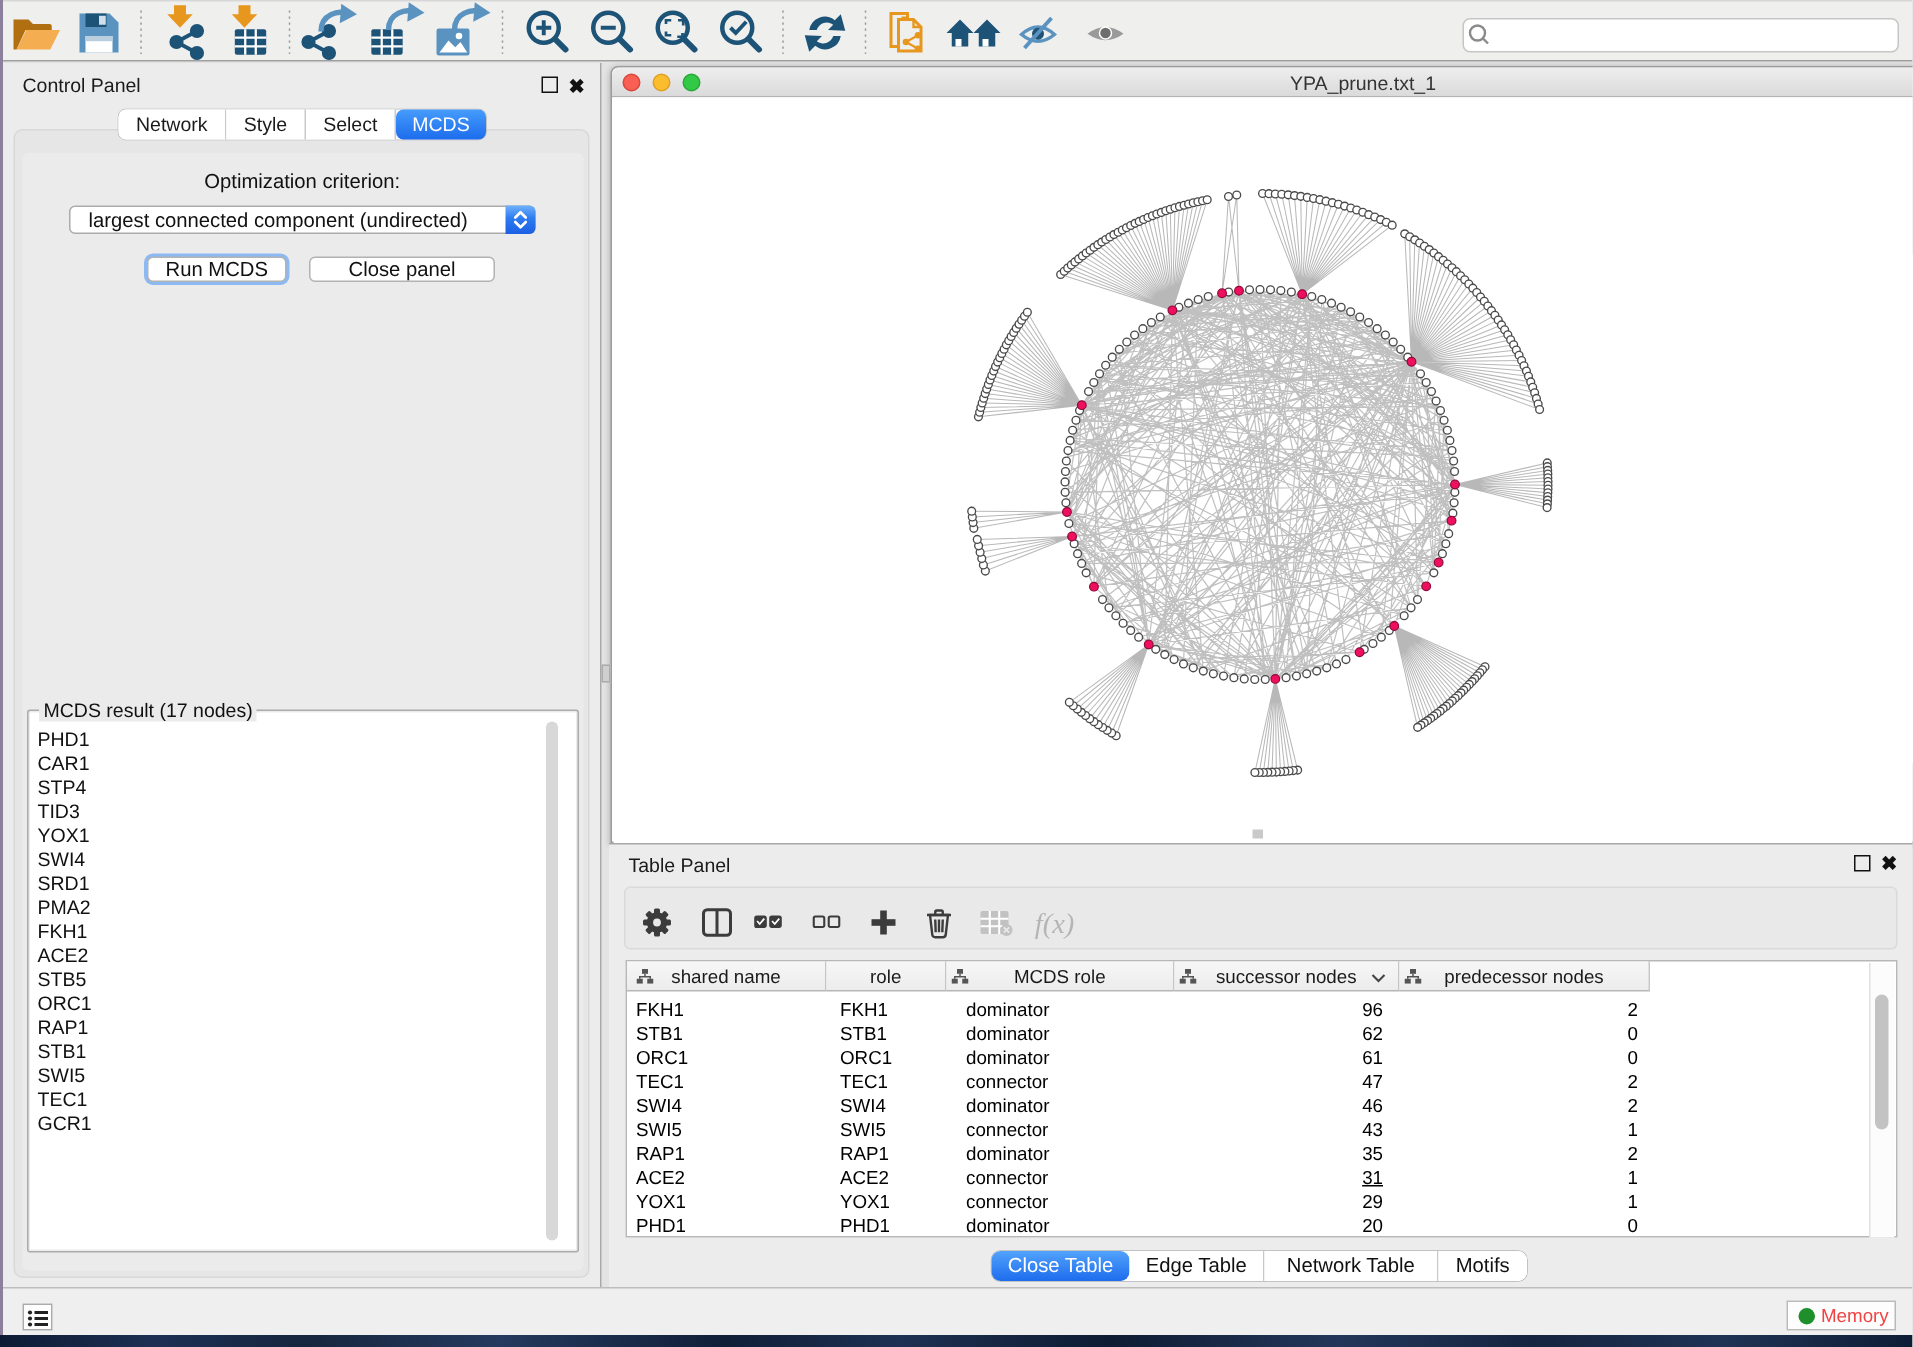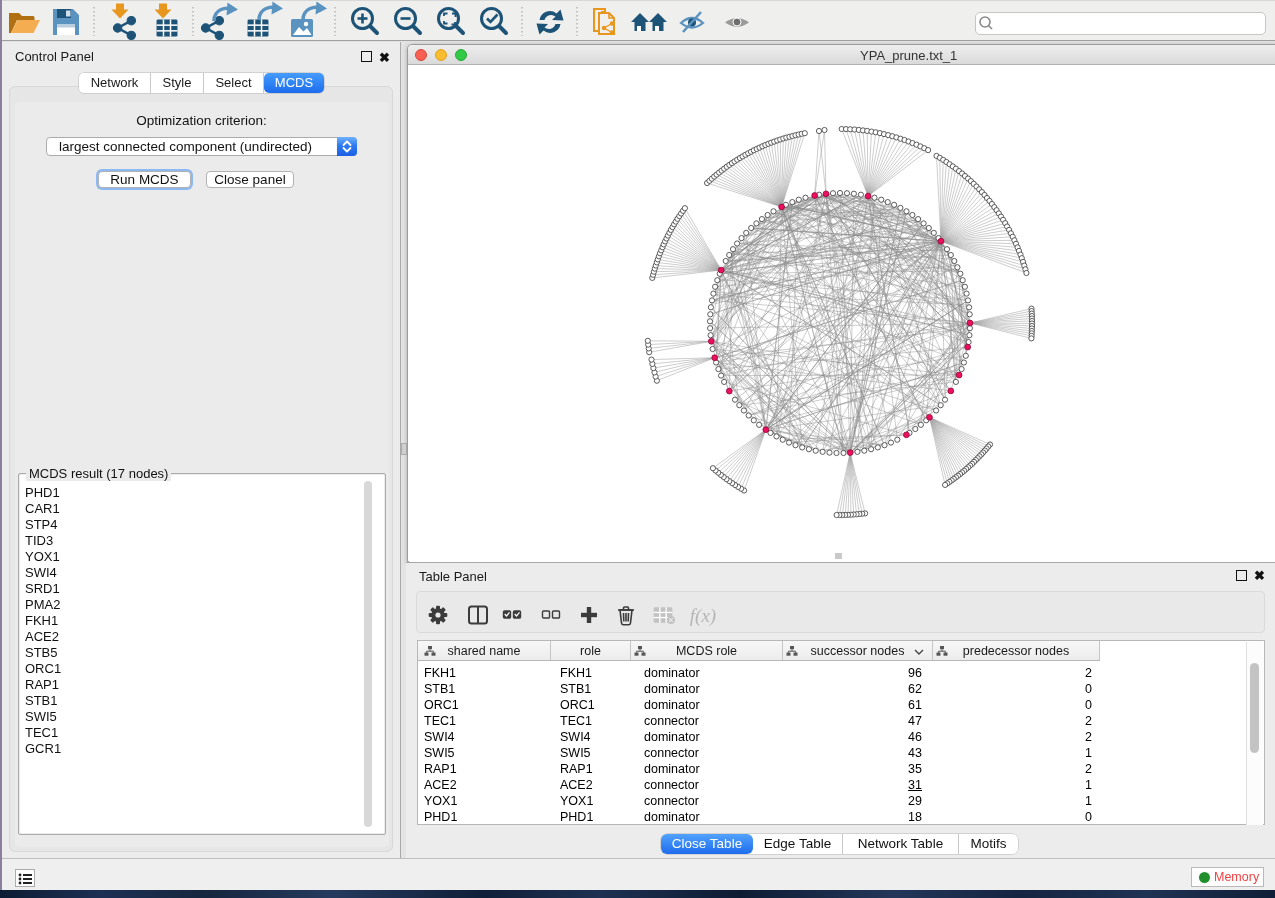--- a/index.html
+++ b/index.html
@@ -34,21 +34,21 @@
 #optlabel{position:absolute;left:0;top:71px;width:399px;text-align:center;
   font-size:13.5px;color:#111;}
 #dropdown{position:absolute;left:44px;top:95px;width:311px;height:19px;
   background:#fff;border:1px solid #ababab;border-radius:4px;box-sizing:border-box;}
 #dropdown .txt{position:absolute;left:12px;top:0px;font-size:13.5px;line-height:18px;color:#111;}
 #dropdown .spin{position:absolute;right:-1px;top:-1px;width:20px;height:19px;
   background:linear-gradient(#6eb1fc,#2e7bf0 45%,#1c5fe4);border-radius:0 4px 4px 0;}
 .btn{position:absolute;height:17px;background:#fff;border:1px solid #b2b2b2;
   border-radius:4px;font-size:13.5px;text-align:center;color:#111;box-sizing:border-box;}
 #runbtn{left:96px;top:129px;width:93px;box-shadow:0 0 0 2px #8db9f2;}
-#closebtn{left:204px;top:129px;width:88px;}
+#closebtn{left:204px;top:129px;width:124px;}
 
 #gbox{position:absolute;left:16px;top:431px;width:368px;height:362px;
   border:1px solid #ababab;border-radius:2px;box-sizing:border-box;}
 #gbox .gtitle{position:absolute;left:7px;top:-8px;background:#ebebeb;padding:0 3px;z-index:3;
   font-size:13px;color:#111;}
 #glist{position:absolute;left:1px;top:1px;width:364px;height:358px;background:#fff;}
 #glist .item{position:absolute;left:5px;font-size:13px;color:#111;}
 #gscroll{position:absolute;left:345px;top:7px;width:8px;height:346px;background:#d8d8d8;border-radius:4px;}
 
 #netwin{left:407px;top:44px;width:884px;height:518px;background:#fff;
@@ -749,21 +749,21 @@
         <span style="left:6px;">YOX1</span>
         <span style="left:142px;">YOX1</span>
         <span style="left:226px;">connector</span>
         <span style="left:454px;width:50px;text-align:right;">29</span>
         <span style="left:624px;width:50px;text-align:right;">1</span>
       </div>
       <div class="trow" style="top:168px;">
         <span style="left:6px;">PHD1</span>
         <span style="left:142px;">PHD1</span>
         <span style="left:226px;">dominator</span>
-        <span style="left:454px;width:50px;text-align:right;">18</span>
+        <span style="left:454px;width:50px;text-align:right;">20</span>
         <span style="left:624px;width:50px;text-align:right;">0</span>
       </div>
     <div id="tscroll">
         <div id="tthumb"></div>
       </div>
   </div>
   <div id="btabs">
     <div class="tab active" style="width:92px;">Close Table</div>
     <div class="tab" style="width:90px;">Edge Table</div>
     <div class="tab" style="width:116px;">Network Table</div>

